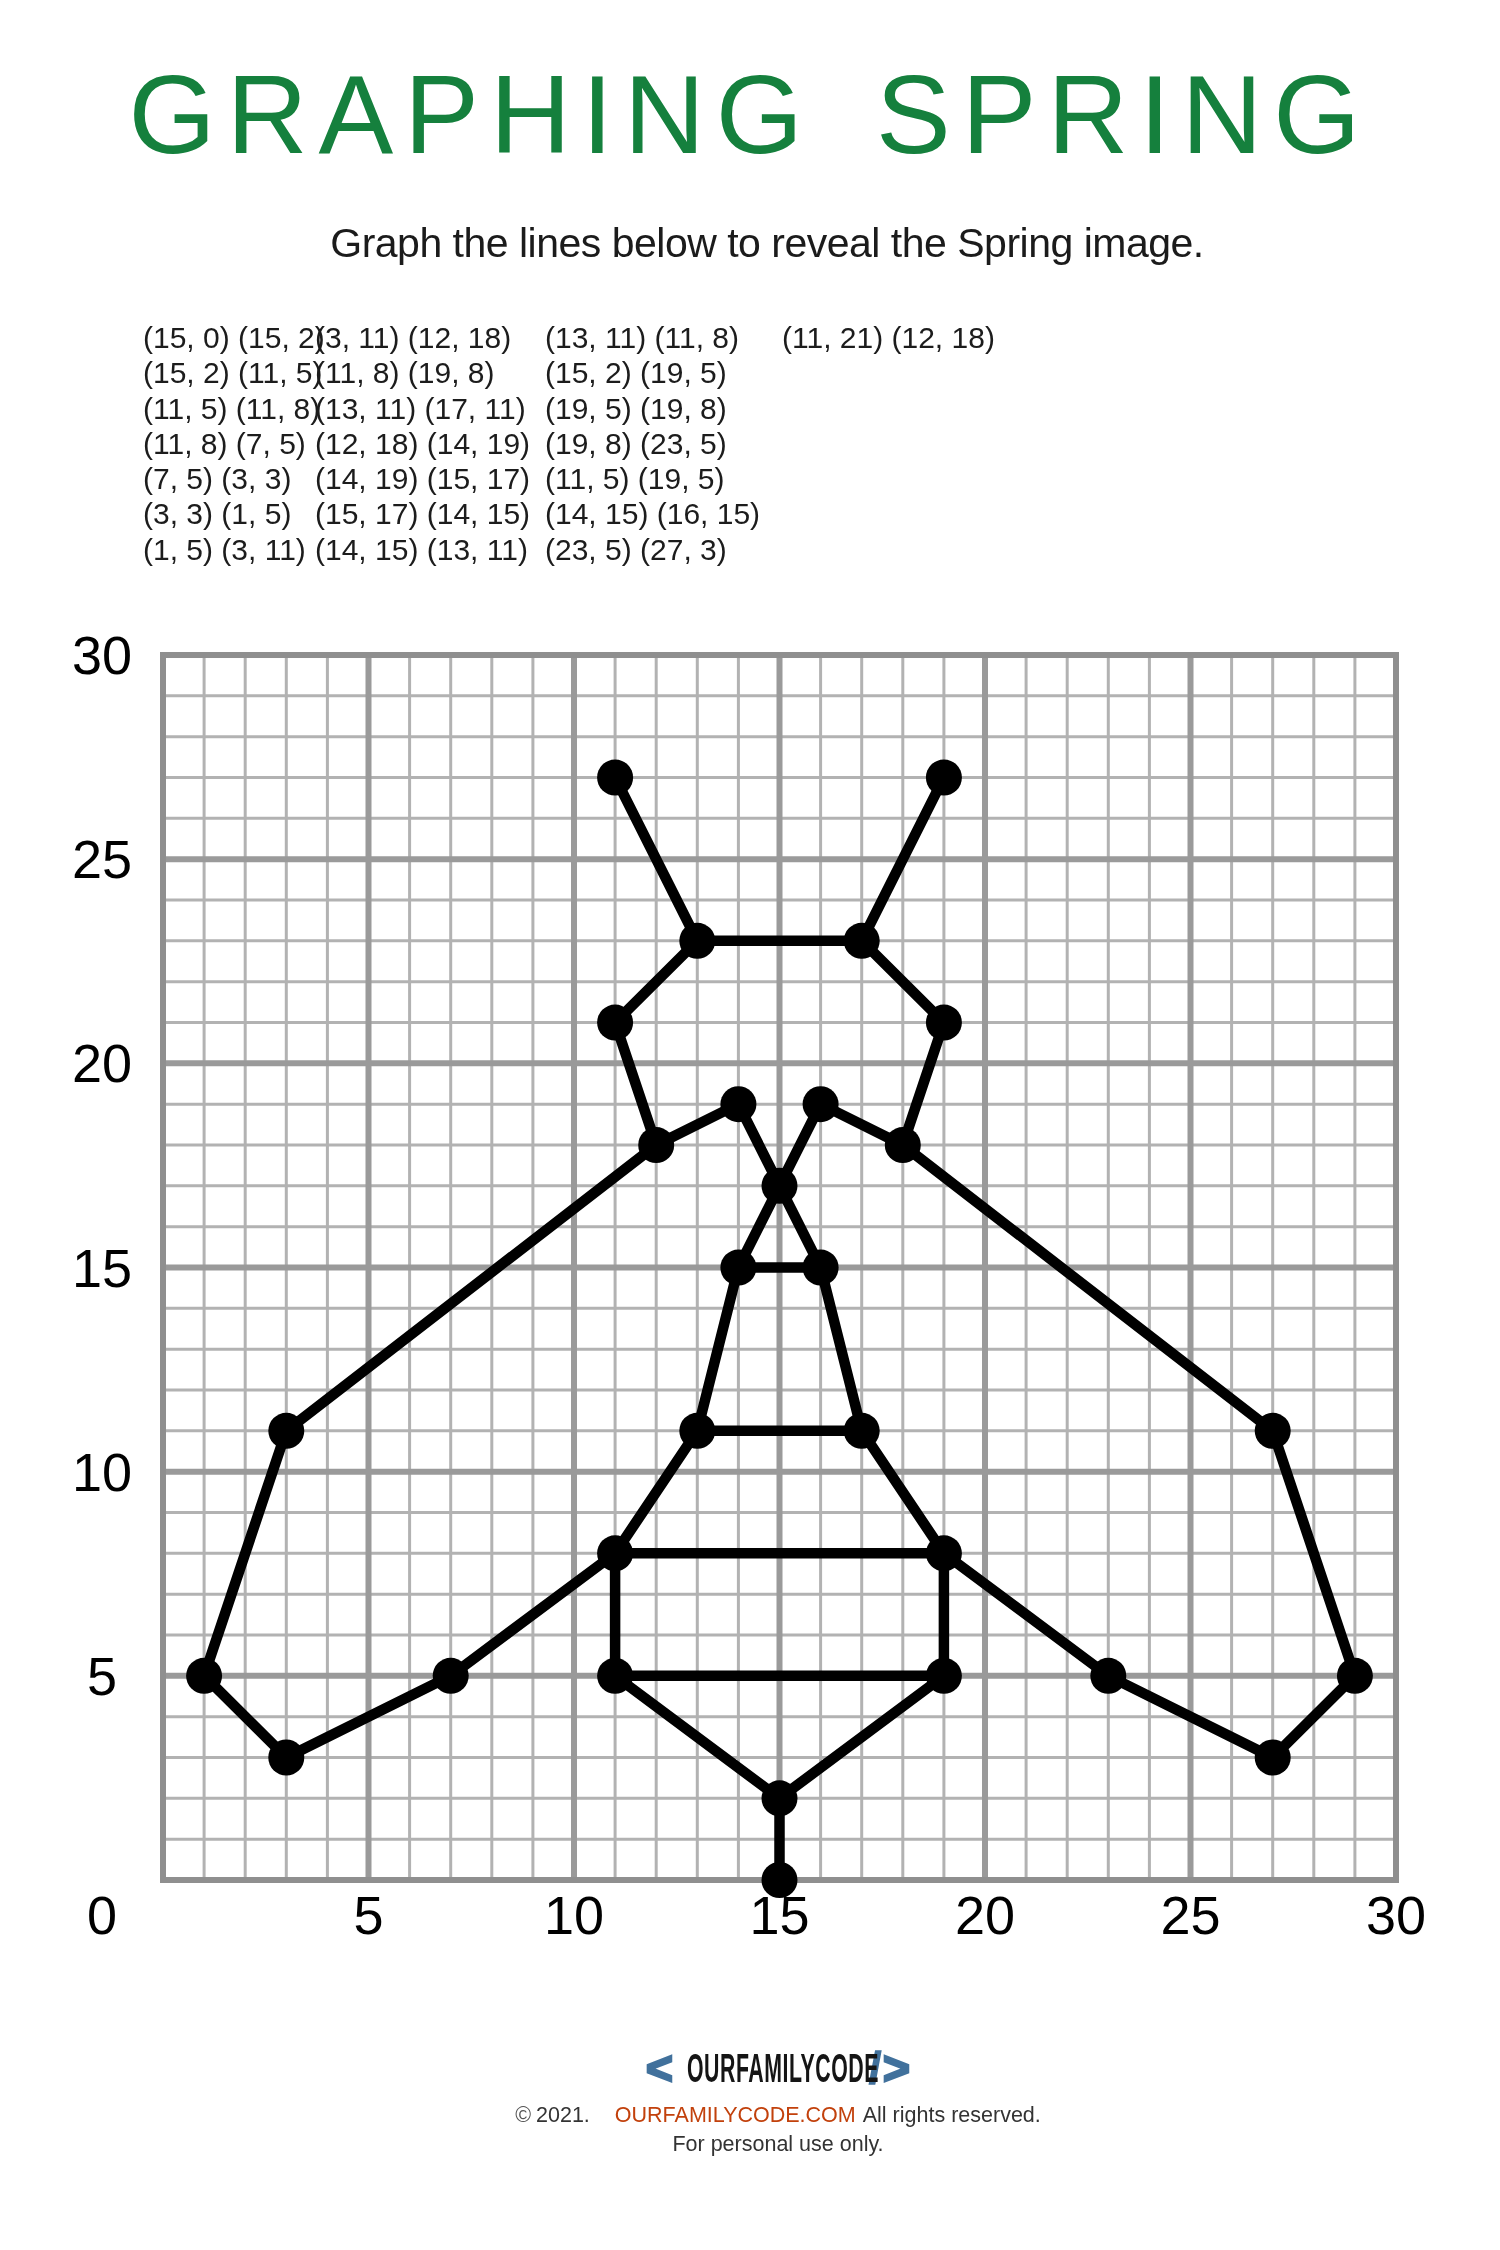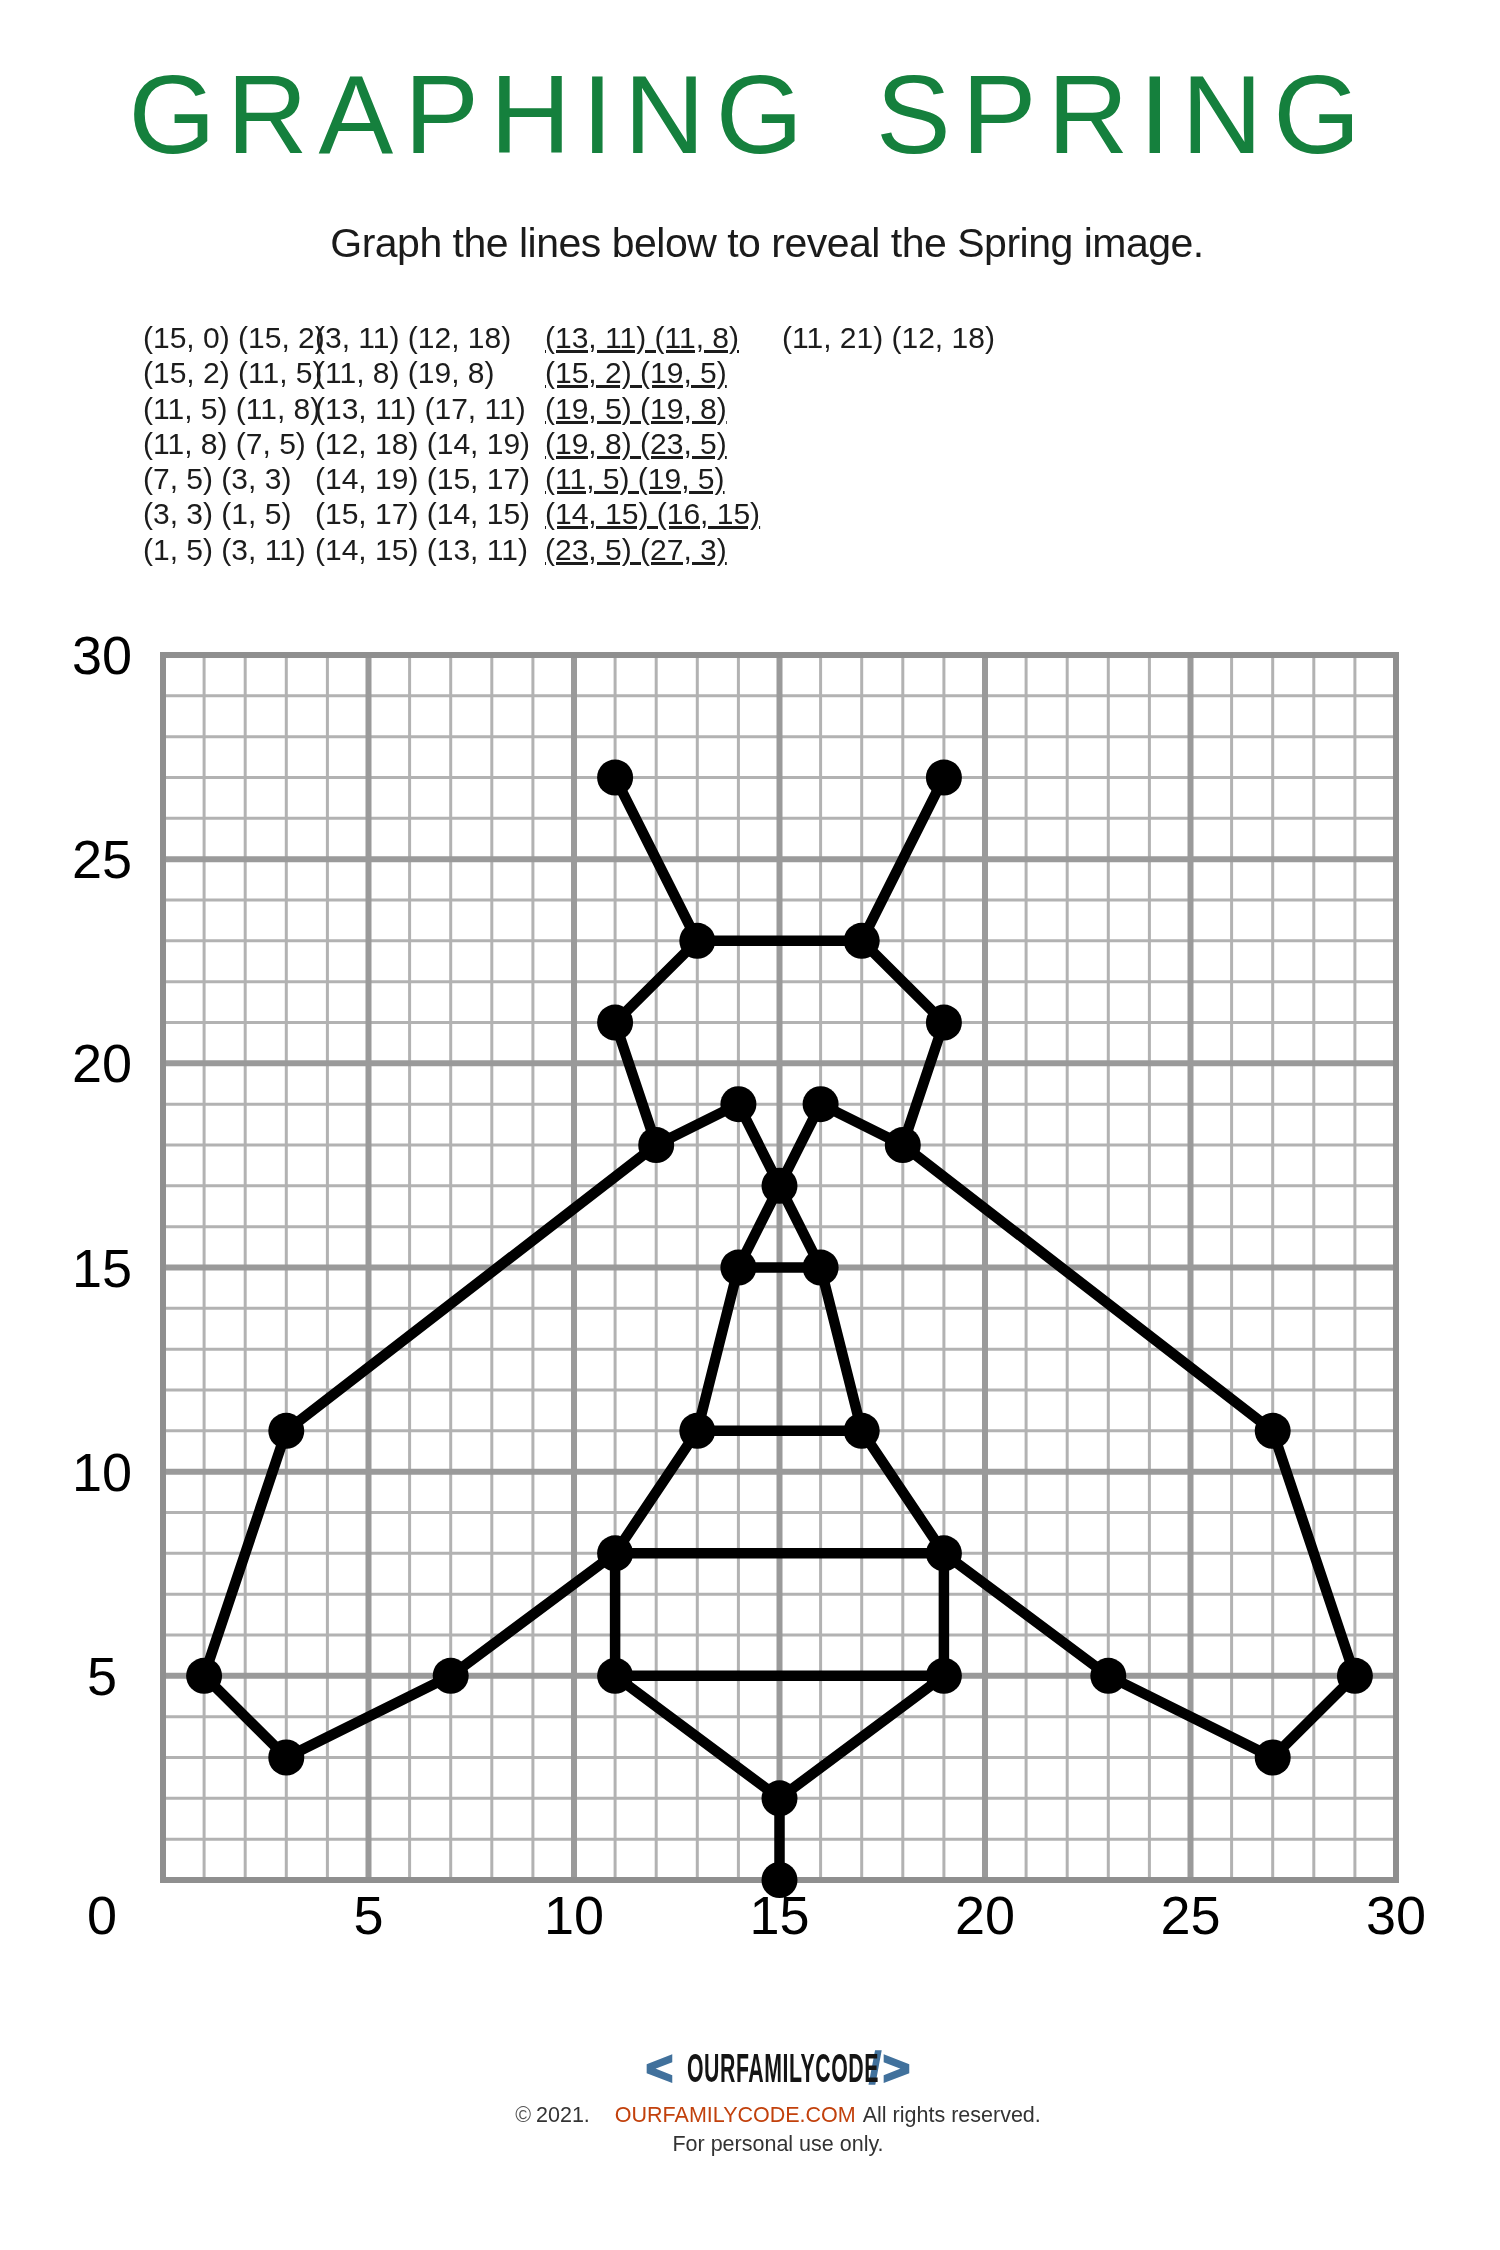--- a/index.html
+++ b/index.html
@@ -6,21 +6,21 @@
   .page{position:relative;width:1500px;height:2250px;background:#ffffff;overflow:hidden;
         font-family:"Liberation Sans", sans-serif;color:#1a1a1a;}
   .title{position:absolute;top:50px;left:0;width:1500px;margin:0;text-align:center;
          font-size:112px;font-weight:400;letter-spacing:11px;word-spacing:20px;color:#15803d;}
   .subtitle{position:absolute;top:220px;left:0;width:1500px;margin:0;text-align:center;
             font-size:41px;font-weight:400;letter-spacing:-0.5px;color:#1b1b1b;padding-left:17px;}
   .coords{position:absolute;top:320px;left:0;width:1260px;height:260px;}
   .coord-col{position:absolute;top:0;font-size:30px;line-height:35.3px;white-space:pre;color:#1c1c1c;}
   .coord-col:nth-child(1){left:143px;}
   .coord-col:nth-child(2){left:315px;}
-  .coord-col:nth-child(3){left:545px;text-decoration:underline;}
+  .coord-col:nth-child(3){left:545px;}
   .coord-col:nth-child(4){left:782px;}
   .coord-col:nth-child(5){left:1025px;}
   .coord-col:nth-child(6){left:1240px;}
   #graph{position:absolute;top:600px;left:0;width:1500px;height:1400px;}
   .axis-label{font-family:"Liberation Sans", sans-serif;font-size:54px;fill:#000;}
   .footer{position:absolute;top:2042px;left:28px;width:1500px;text-align:center;}
   .logo{display:flex;justify-content:center;align-items:center;height:52px;}
   .chev{color:#41719c;font-size:46px;font-weight:700;line-height:1;
         -webkit-text-stroke:2.5px #41719c;}
   .logoname{display:inline-block;font-size:41px;font-weight:700;line-height:1;color:#151515;

